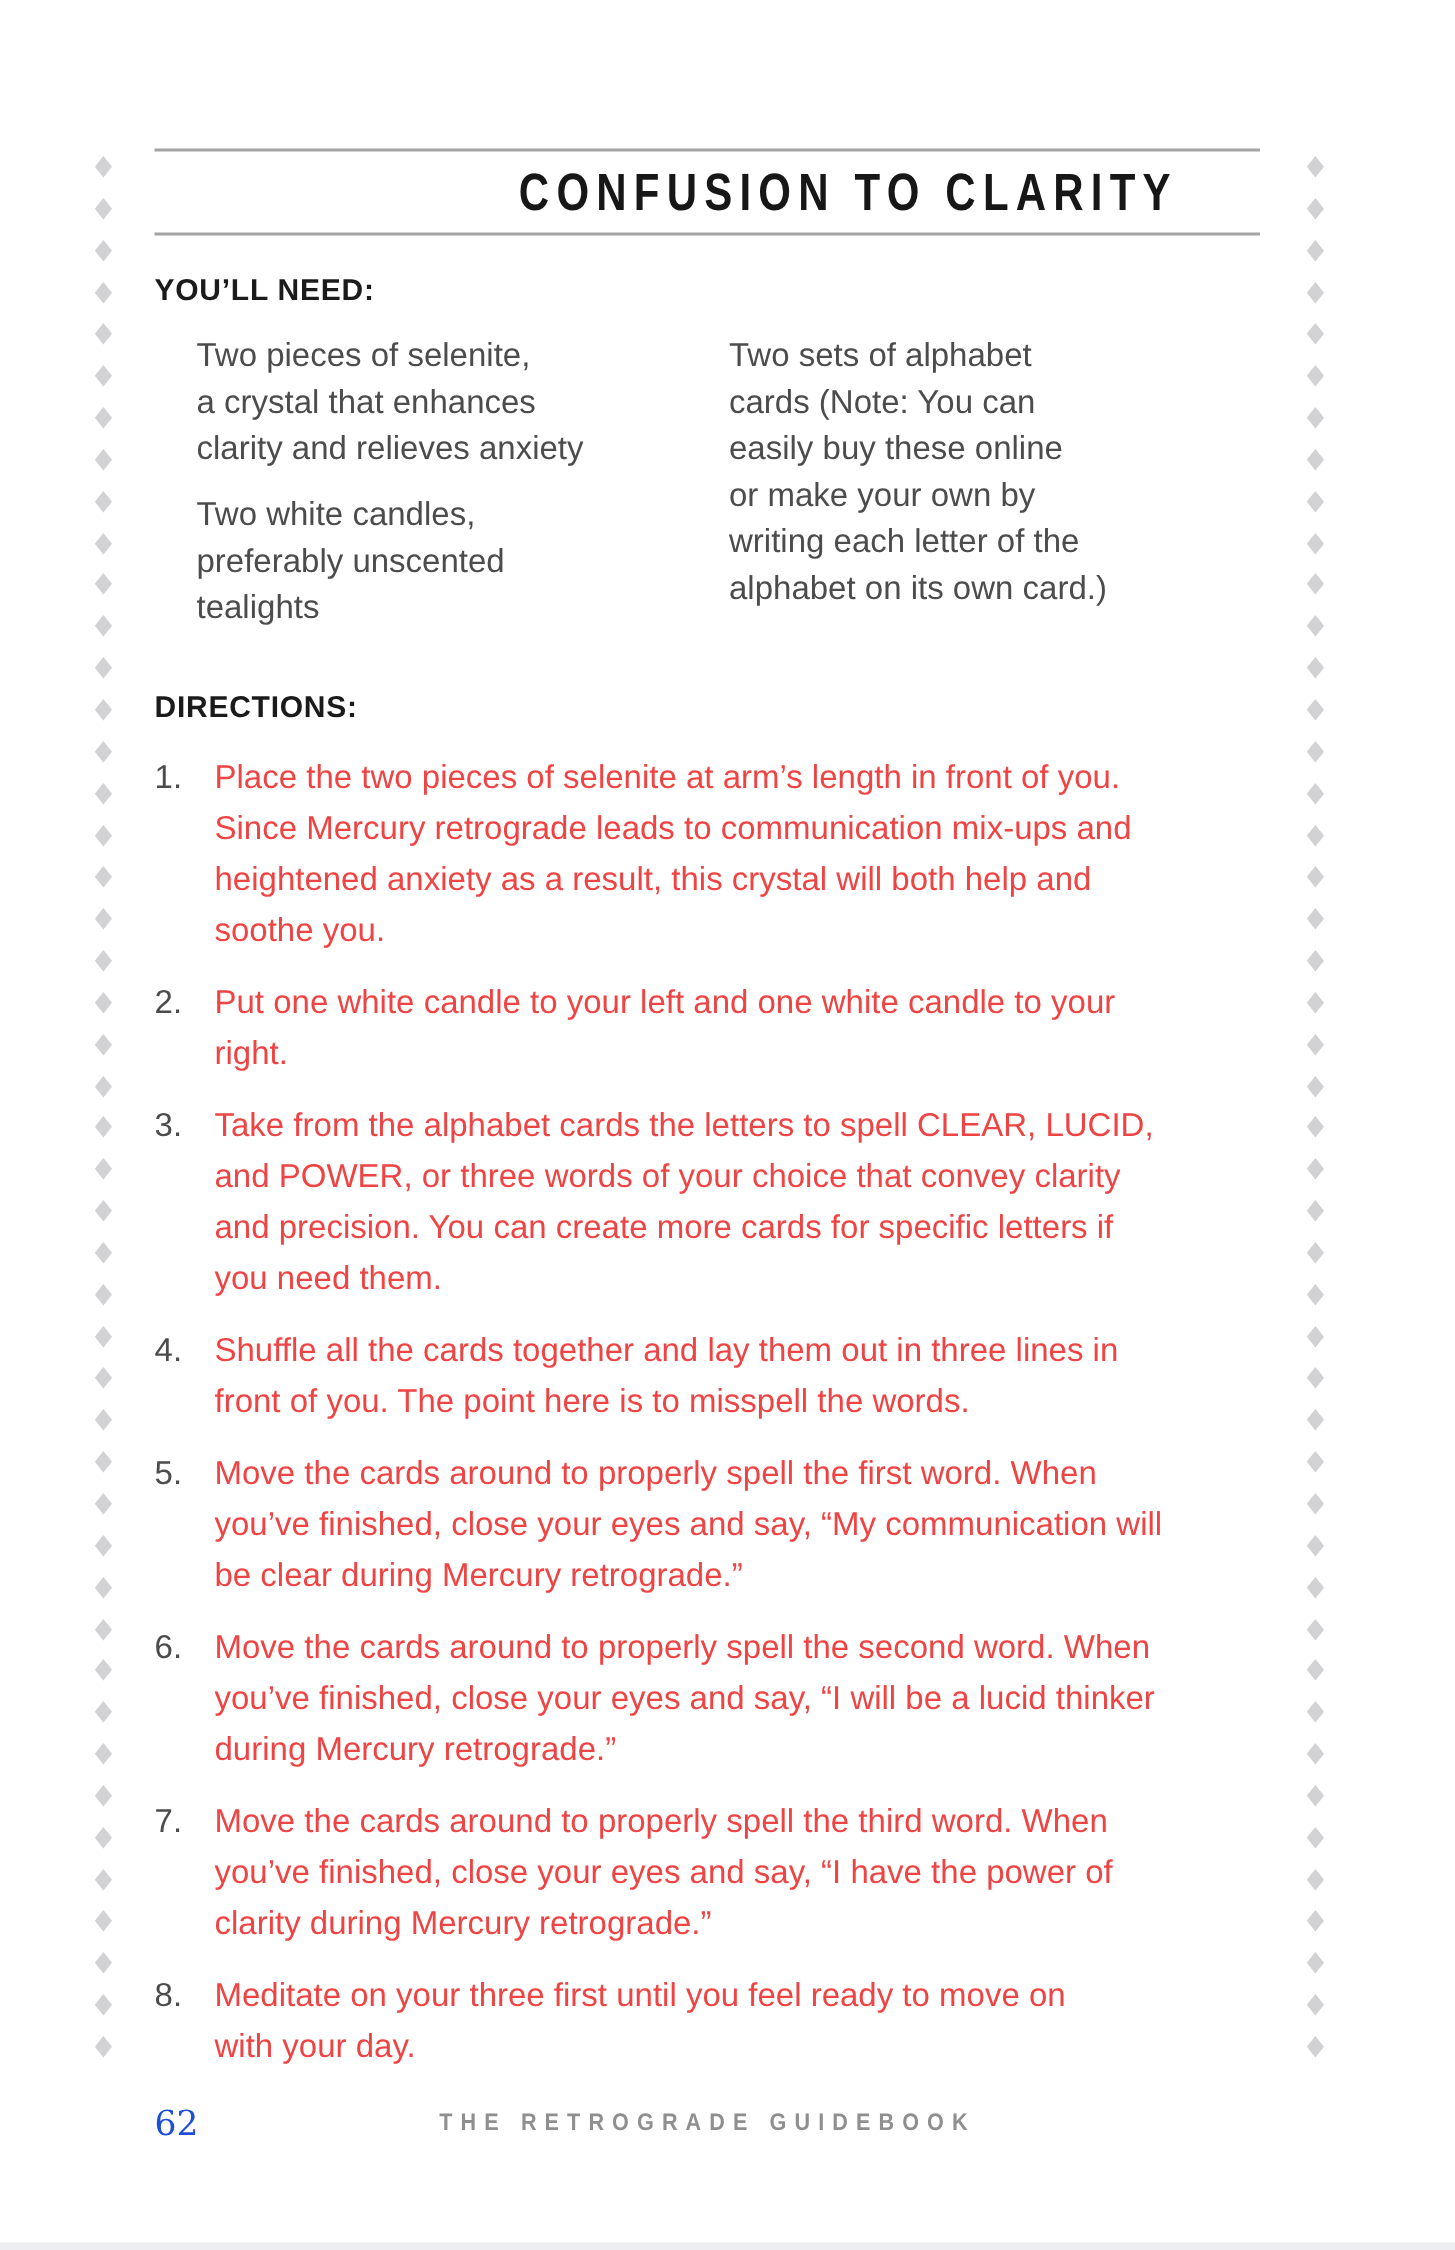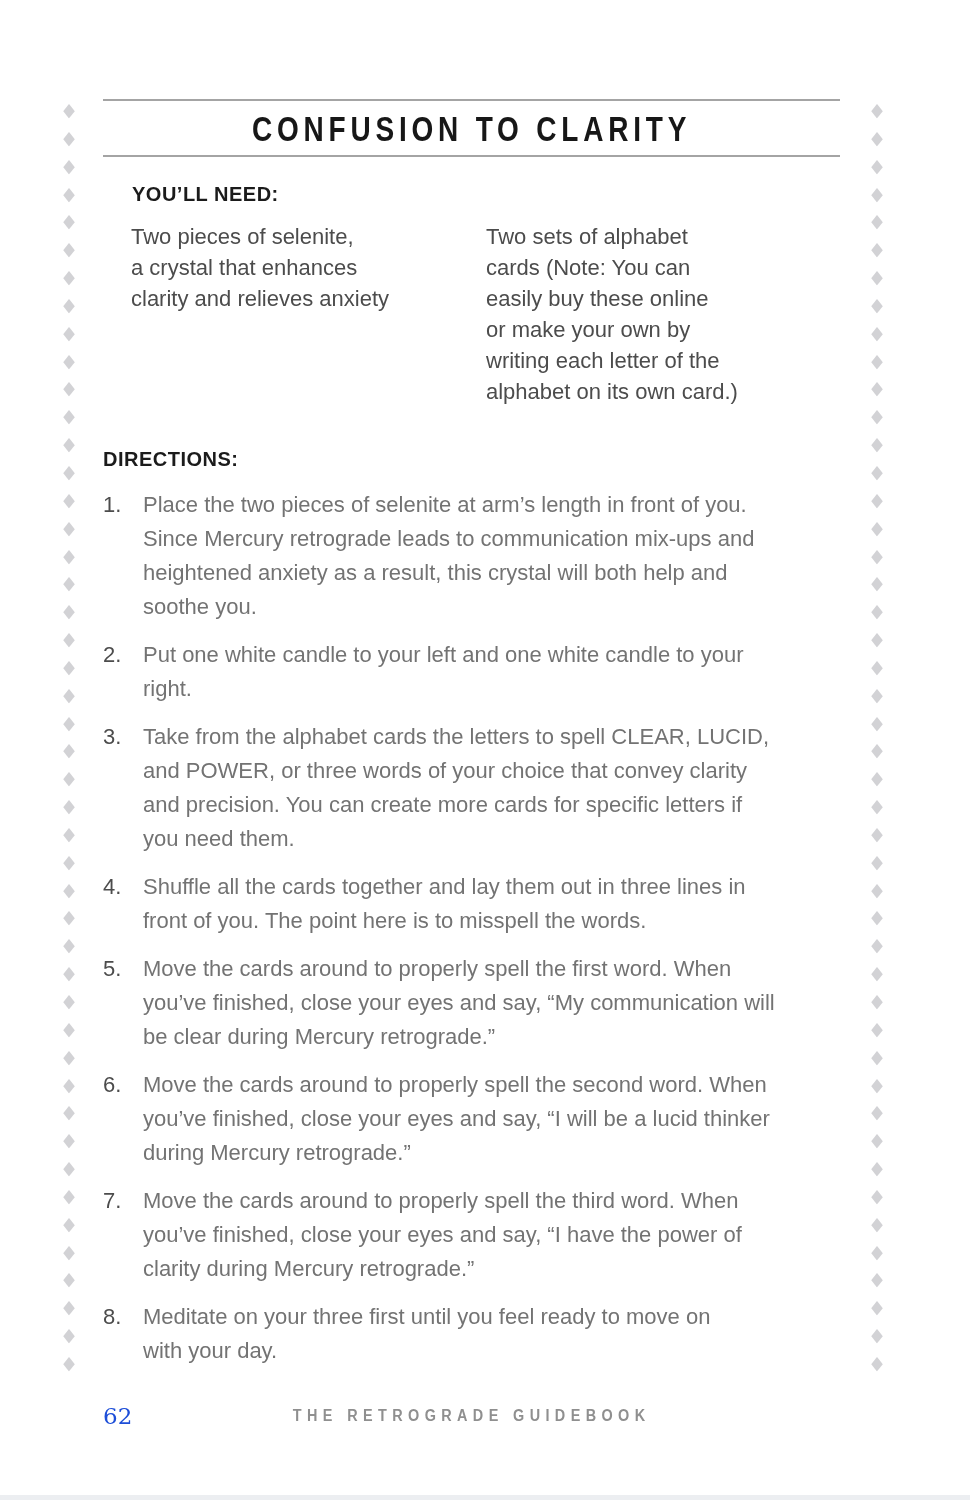--- a/index.html
+++ b/index.html
@@ -18,31 +18,31 @@
   .ornament-col.left{left:59px;}
   .ornament-col.right{left:867px;}
   .ornament-diamond{
     font-family:"DejaVu Sans", sans-serif;
     color:#d2d2d5;font-size:15px;line-height:1;
     transform:scaleY(1.25);
   }
   
   .content{position:absolute;left:103px;top:99px;width:737px;}
   .rule{height:2px;background:#a4a4a4;width:100%;}
-  h1.title{margin:9px 0 7px 0;text-align:center;line-height:38px;height:38px;}
+  h1.title{margin:9px 0 7px 0;text-align:right;line-height:38px;height:38px;}
   .title-inner{
     display:inline-block;
     font-weight:800;font-size:35px;letter-spacing:6px;
     color:#171717;transform:scaleX(0.80);white-space:nowrap;
   }
   .section-heading{
     margin:0;font-size:20px;font-weight:700;letter-spacing:0.5px;
     color:#1b1b1b;
   }
-  .need-heading{margin-top:26px;margin-left:29px;}
+  .need-heading{margin-top:26px;}
   .need-columns{
     margin-top:15px;
     display:grid;grid-template-columns:330px 1fr;column-gap:25px;
     padding-left:28px;
   }
   ul.need-col{list-style:none;margin:0;padding:0;}
   .need-item{
     white-space:pre-line;
     font-size:22px;line-height:31px;color:#4c4c4c;
     margin:0 0 13px 0;
@@ -50,21 +50,21 @@
   .directions-heading{margin-top:28px;}
   ol.directions-list{
     list-style:none;margin:17px 0 0 0;padding:0;
     counter-reset:step;
   }
   .direction-item{
     position:relative;
     counter-increment:step;
     padding-left:40px;
     white-space:pre-line;
-    font-size:22px;line-height:34px;color:#737373;
+    font-size:22px;line-height:34px;color:#ef4444;
     margin:0 0 14px 0;
   }
   .direction-item::before{
     content:counter(step) ".";
     position:absolute;left:0;top:0;
     color:#4c4c4c;
   }
   
   .footer{
     position:absolute;left:103px;top:1403px;width:737px;
@@ -196,20 +196,23 @@
       <div class="rule"></div>
     </div>
 
     <h2 class="section-heading need-heading">YOU’LL NEED:</h2>
 
     <div class="need-columns">
       <ul class="need-col">
           <li class="need-item">Two pieces of selenite,
 a crystal that enhances
 clarity and relieves anxiety</li>
+          <li class="need-item">Two white candles,
+preferably unscented
+tealights</li>
         </ul>
       <ul class="need-col">
           <li class="need-item">Two sets of alphabet
 cards (Note: You can
 easily buy these online
 or make your own by
 writing each letter of the
 alphabet on its own card.)</li>
         </ul>
     </div>

